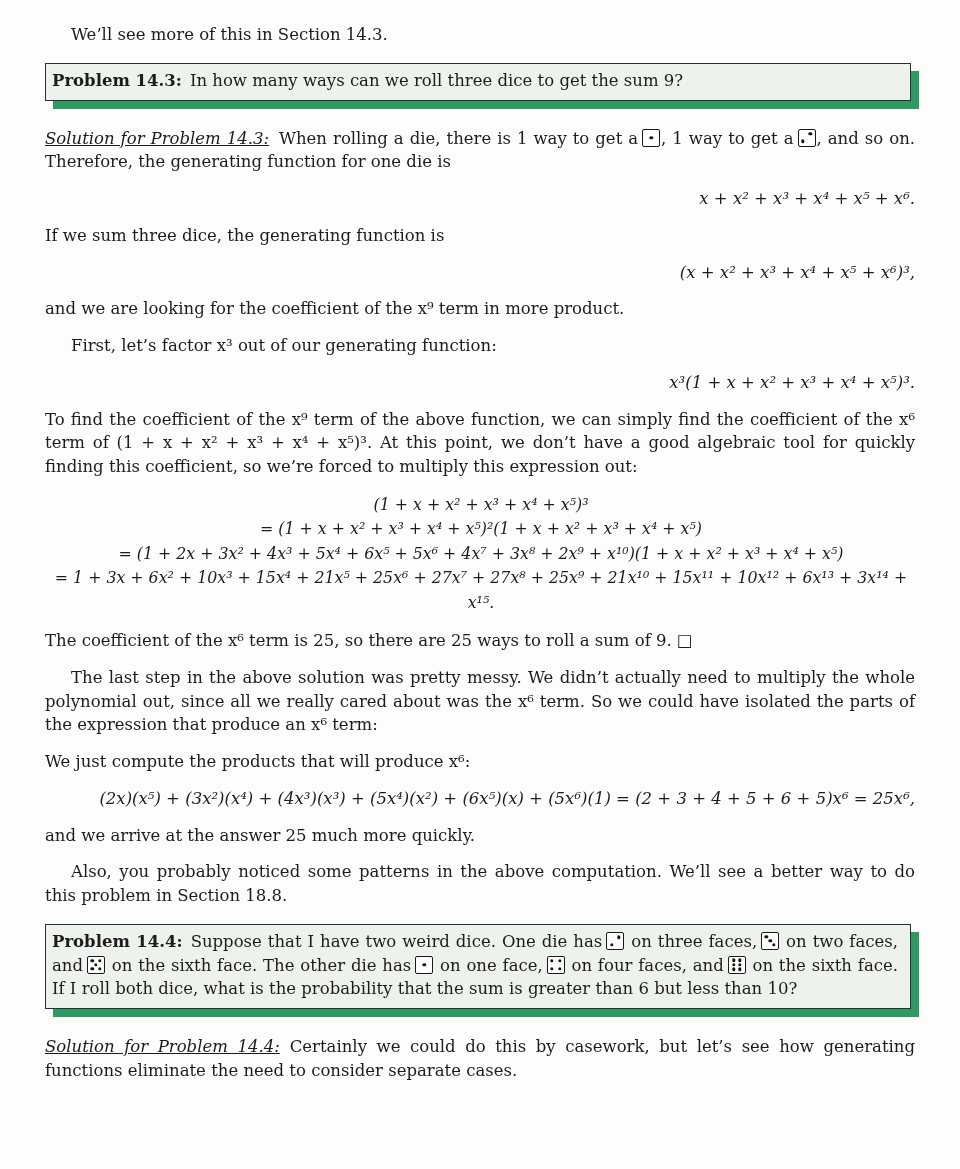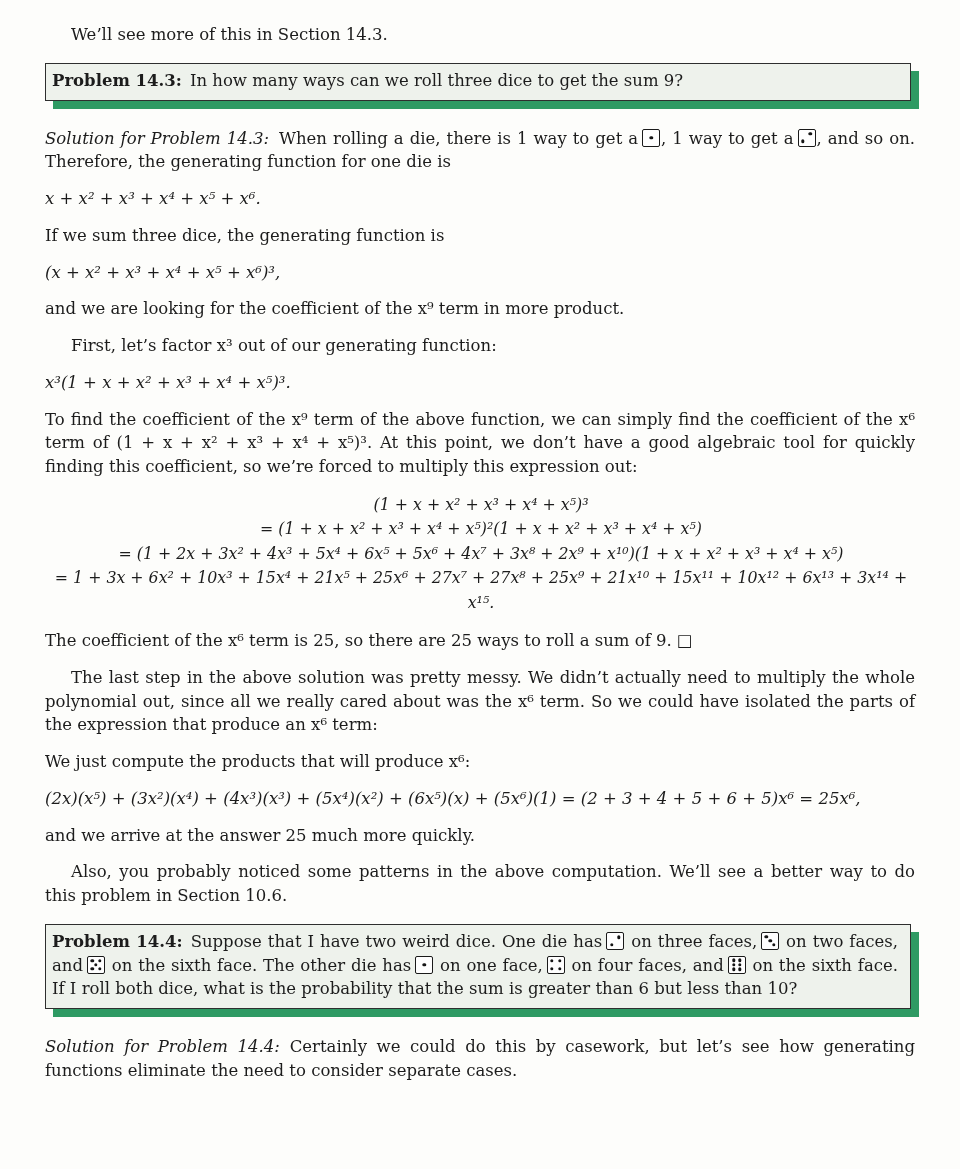--- a/index.html
+++ b/index.html
@@ -5,23 +5,23 @@
   html,body{margin:0;padding:0;}
   body{
     width:960px;height:1169px;overflow:hidden;
     background:#fdfdfb;color:#1c1c1c;
     font-family:"DejaVu Serif","Liberation Serif",serif;
     font-size:16.5px;line-height:1.44;
   }
   .page{padding:10px 45px 0 45px;}
   .para{margin:13px 0;text-align:justify;}
   .indent{text-indent:26px;}
-  .slabel{font-style:italic;margin-right:10px;}
+  .slabel{font-style:italic;margin-right:10px;text-decoration:underline;}
   .plabel{font-weight:bold;margin-right:8px;}
-  .display{text-align:left;font-style:italic;margin:12px 0;}
+  .display{text-align:right;font-style:italic;margin:12px 0;}
   .derivation{font-style:italic;margin:14px 0 14px 2px;font-size:15.8px;line-height:1.55;text-align:center;}
   .problem-box{
     border:1.6px solid #2e2e2e;background:#eef2ec;
     box-shadow:8px 8px 0 0 #2e9a63;
     padding:5px 12px 7px 6px;margin:16px 4px 26px 0;
     text-align:justify;
   }
   
   .die{
     position:relative;display:inline-block;
@@ -77,21 +77,21 @@
 
   <p class="para indent">The last step in the above solution was pretty messy.  We didn’t actually need to multiply the whole polynomial out, since all we really cared about was the x⁶ term.  So we could have isolated the parts of the expression that produce an x⁶ term:</p>
 
 
   <p class="para">We just compute the products that will produce x⁶:</p>
 
   <div class="display">(2x)(x⁵) + (3x²)(x⁴) + (4x³)(x³) + (5x⁴)(x²) + (6x⁵)(x) + (5x⁶)(1) = (2 + 3 + 4 + 5 + 6 + 5)x⁶ = 25x⁶,</div>
 
   <p class="para">and we arrive at the answer 25 much more quickly.</p>
 
-  <p class="para indent">Also, you probably noticed some patterns in the above computation.  We’ll see a better way to do this problem in Section 10.6.</p>
+  <p class="para indent">Also, you probably noticed some patterns in the above computation.  We’ll see a better way to do this problem in Section 18.8.</p>
 
   <div class="problem-box">
     <span class="plabel">Problem 14.4:</span><span>Suppose that I have two weird dice.  One die has</span><span class="die v2"><b></b><b></b></span><span> on three faces,</span><span class="die v3"><b></b><b></b><b></b></span><span> on two faces, and</span><span class="die v5"><b></b><b></b><b></b><b></b><b></b></span><span> on the sixth face.  The other die has</span><span class="die v1"><b></b></span><span> on one face,</span><span class="die v4"><b></b><b></b><b></b><b></b></span><span> on four faces, and</span><span class="die v6"><b></b><b></b><b></b><b></b><b></b><b></b></span><span> on the sixth face. If I roll both dice, what is the probability that the sum is greater than 6 but less than 10?</span>
   </div>
 
   <p class="para">
     <span class="slabel">Solution for Problem 14.4:</span><span>Certainly we could do this by casework, but let’s see how generating functions eliminate the need to consider separate cases.</span>
   </p>
 
 </div>

